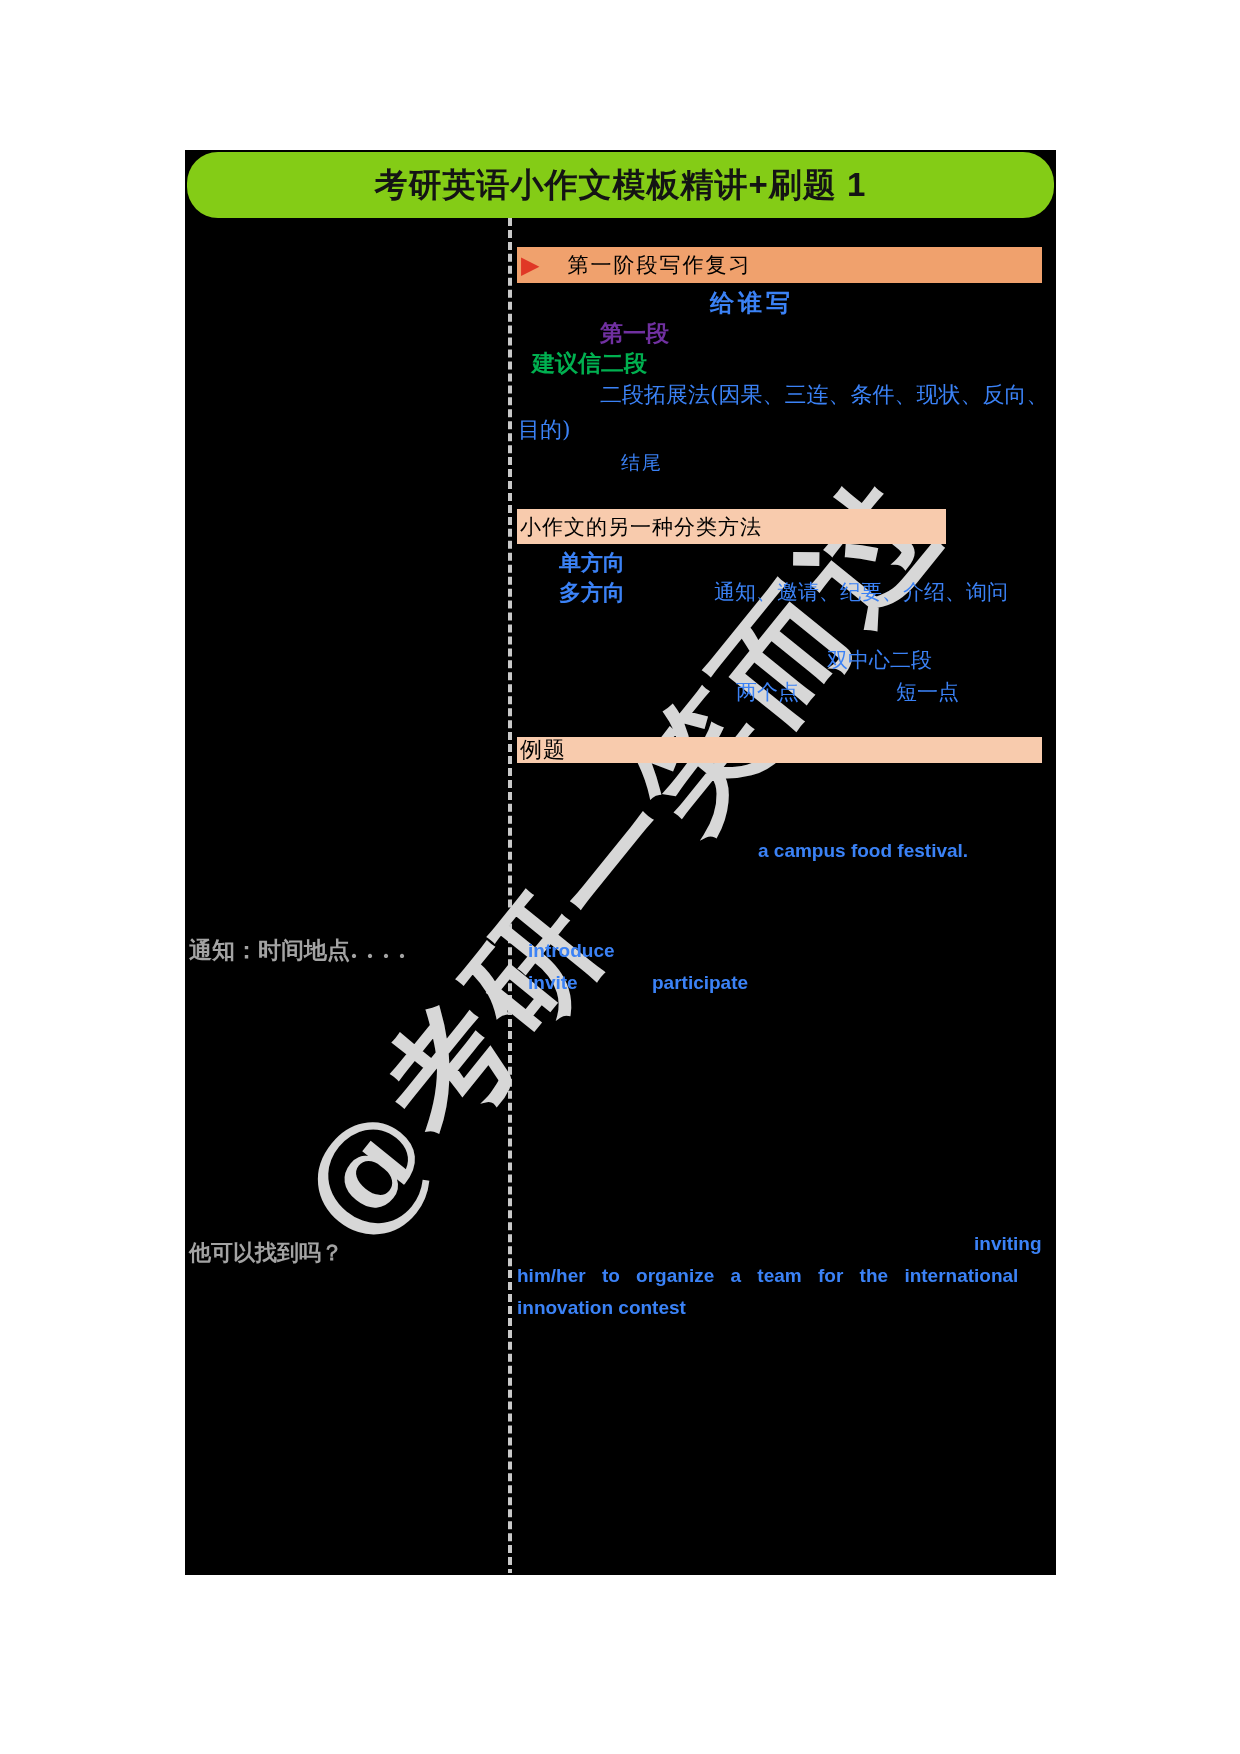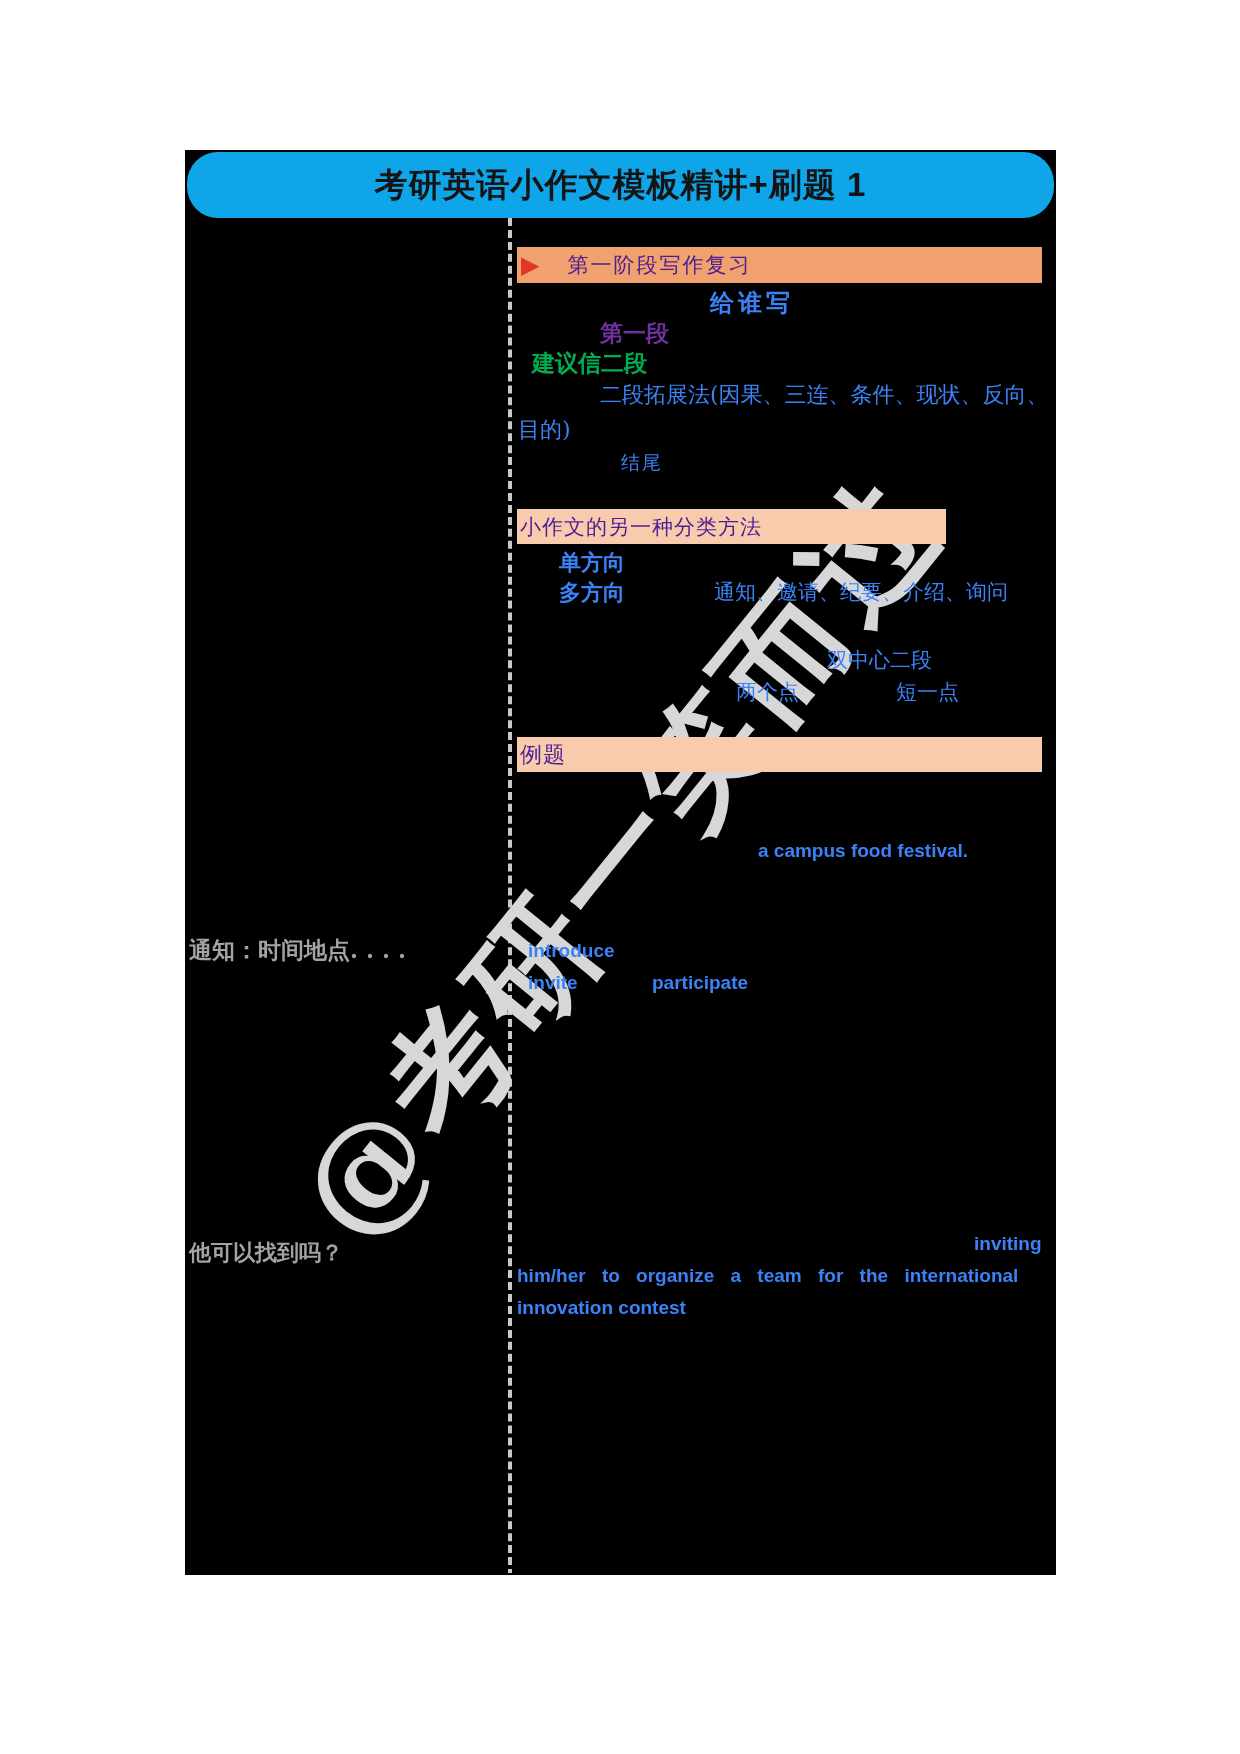--- a/index.html
+++ b/index.html
@@ -1,32 +1,32 @@
 <!DOCTYPE html>
 <html><head>
 <meta charset="utf-8">
 <style>
   html,body{margin:0;padding:0;background:#ffffff;}
   body{width:1240px;height:1754px;position:relative;font-family:"Liberation Sans",sans-serif;}
   .page{position:absolute;left:185px;top:150px;width:871px;height:1425px;
         background:#000000;border:2px solid #000000;box-sizing:border-box;overflow:hidden;}
-  .titlebar{position:absolute;left:0;top:0;width:100%;height:66px;background:#0ea5e9;
+  .titlebar{position:absolute;left:0;top:0;width:100%;height:66px;background:#84cc16;
         display:flex;align-items:center;justify-content:center;border-radius:31px;}
   .page-title{color:#141414;font-size:33px;font-weight:bold;letter-spacing:1px;}
   .divider{position:absolute;left:321px;top:66px;height:1359px;width:0;
         border-left:4px dashed #c9c9c9;}
   .wm{position:absolute;left:90px;top:1030px;transform-origin:0 0;transform:rotate(-51deg);
         font-family:"DejaVu Serif",serif;font-weight:bold;font-size:125px;line-height:125px;
         letter-spacing:8px;color:#d7d7d7;white-space:nowrap;z-index:1;}
   .abs{position:absolute;white-space:nowrap;z-index:2;}
   .hdr{box-sizing:border-box;display:flex;align-items:center;}
   .hdr1{left:330px;top:95px;width:525px;height:36px;background:#f0a16d;padding-left:4px;}
   .hdr2{left:330px;top:357px;width:429px;height:35px;background:#f8cbad;padding-left:3px;}
-  .hdr3{left:330px;top:585px;width:525px;height:35px;background:#f8cbad;padding-left:3px;}
-  .hdr-label{color:#4c1d95;font-size:21px;letter-spacing:2px;}
+  .hdr3{left:330px;top:585px;width:525px;height:26px;background:#f8cbad;padding-left:3px;}
+  .hdr-label{color:#000000;font-size:21px;letter-spacing:2px;}
   .tri{color:#e03726;font-size:24px;line-height:24px;margin-right:28px;}
   .kai{font-family:"DejaVu Serif",serif;}
   .red{color:#3b82f6;}
   .dred{color:#a3a3a3;}
   .blue{color:#3b82f6;font-weight:normal;}
   .green{color:#00b050;font-weight:bold;}
   .purple{color:#7030a0;}
   .eng{font-weight:bold;font-size:19px;}
   .just{word-spacing:11px;}
 </style>

